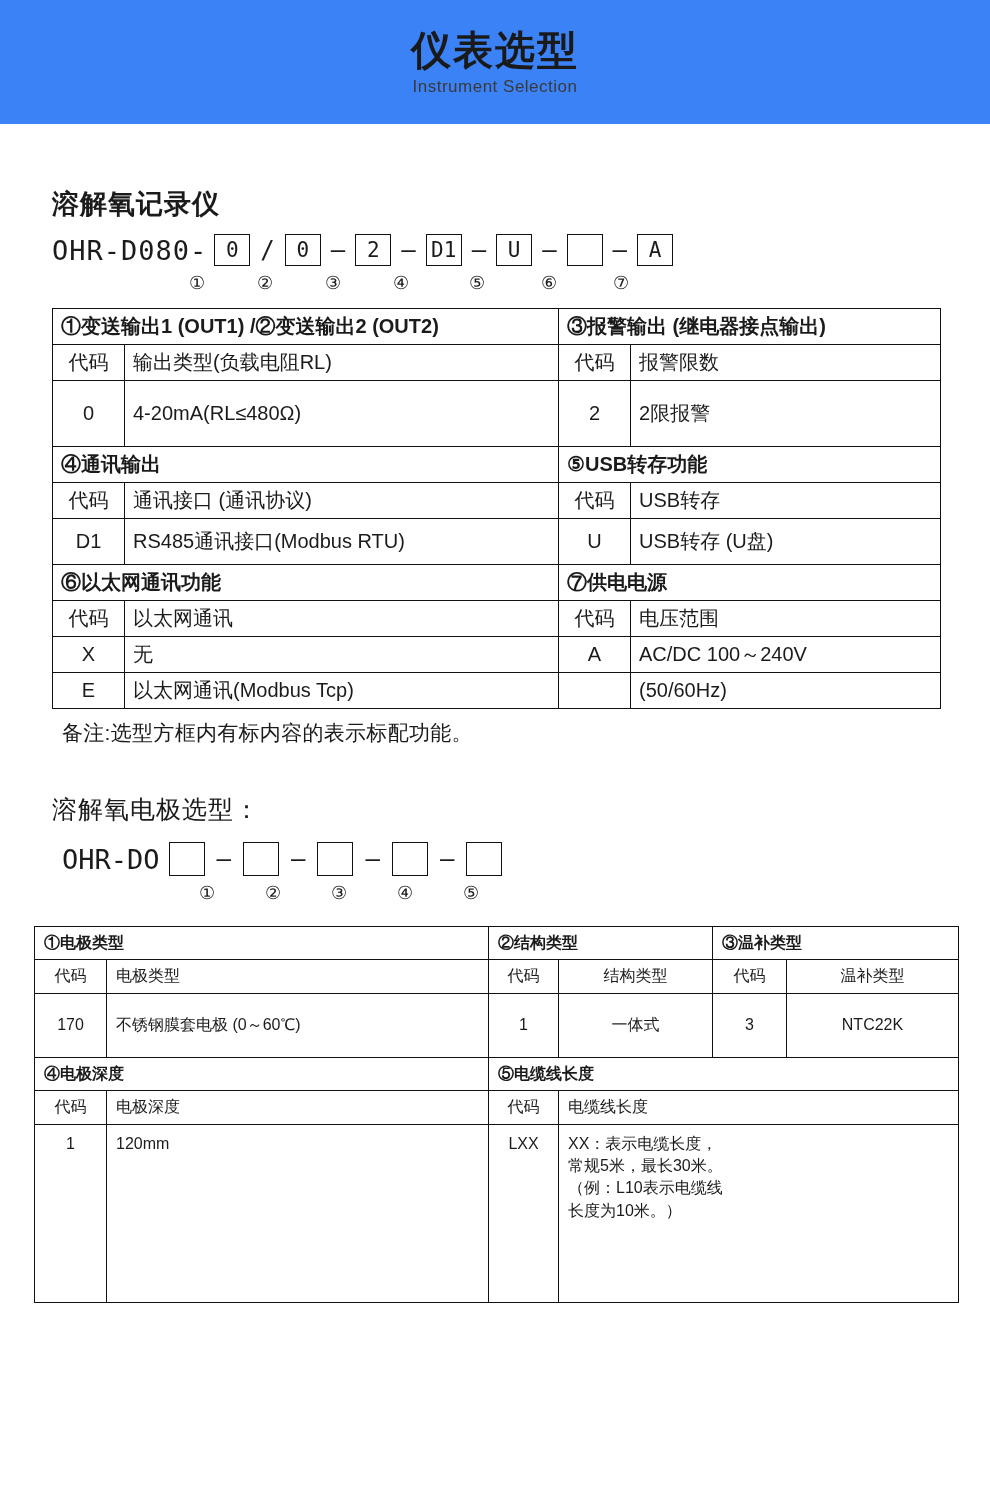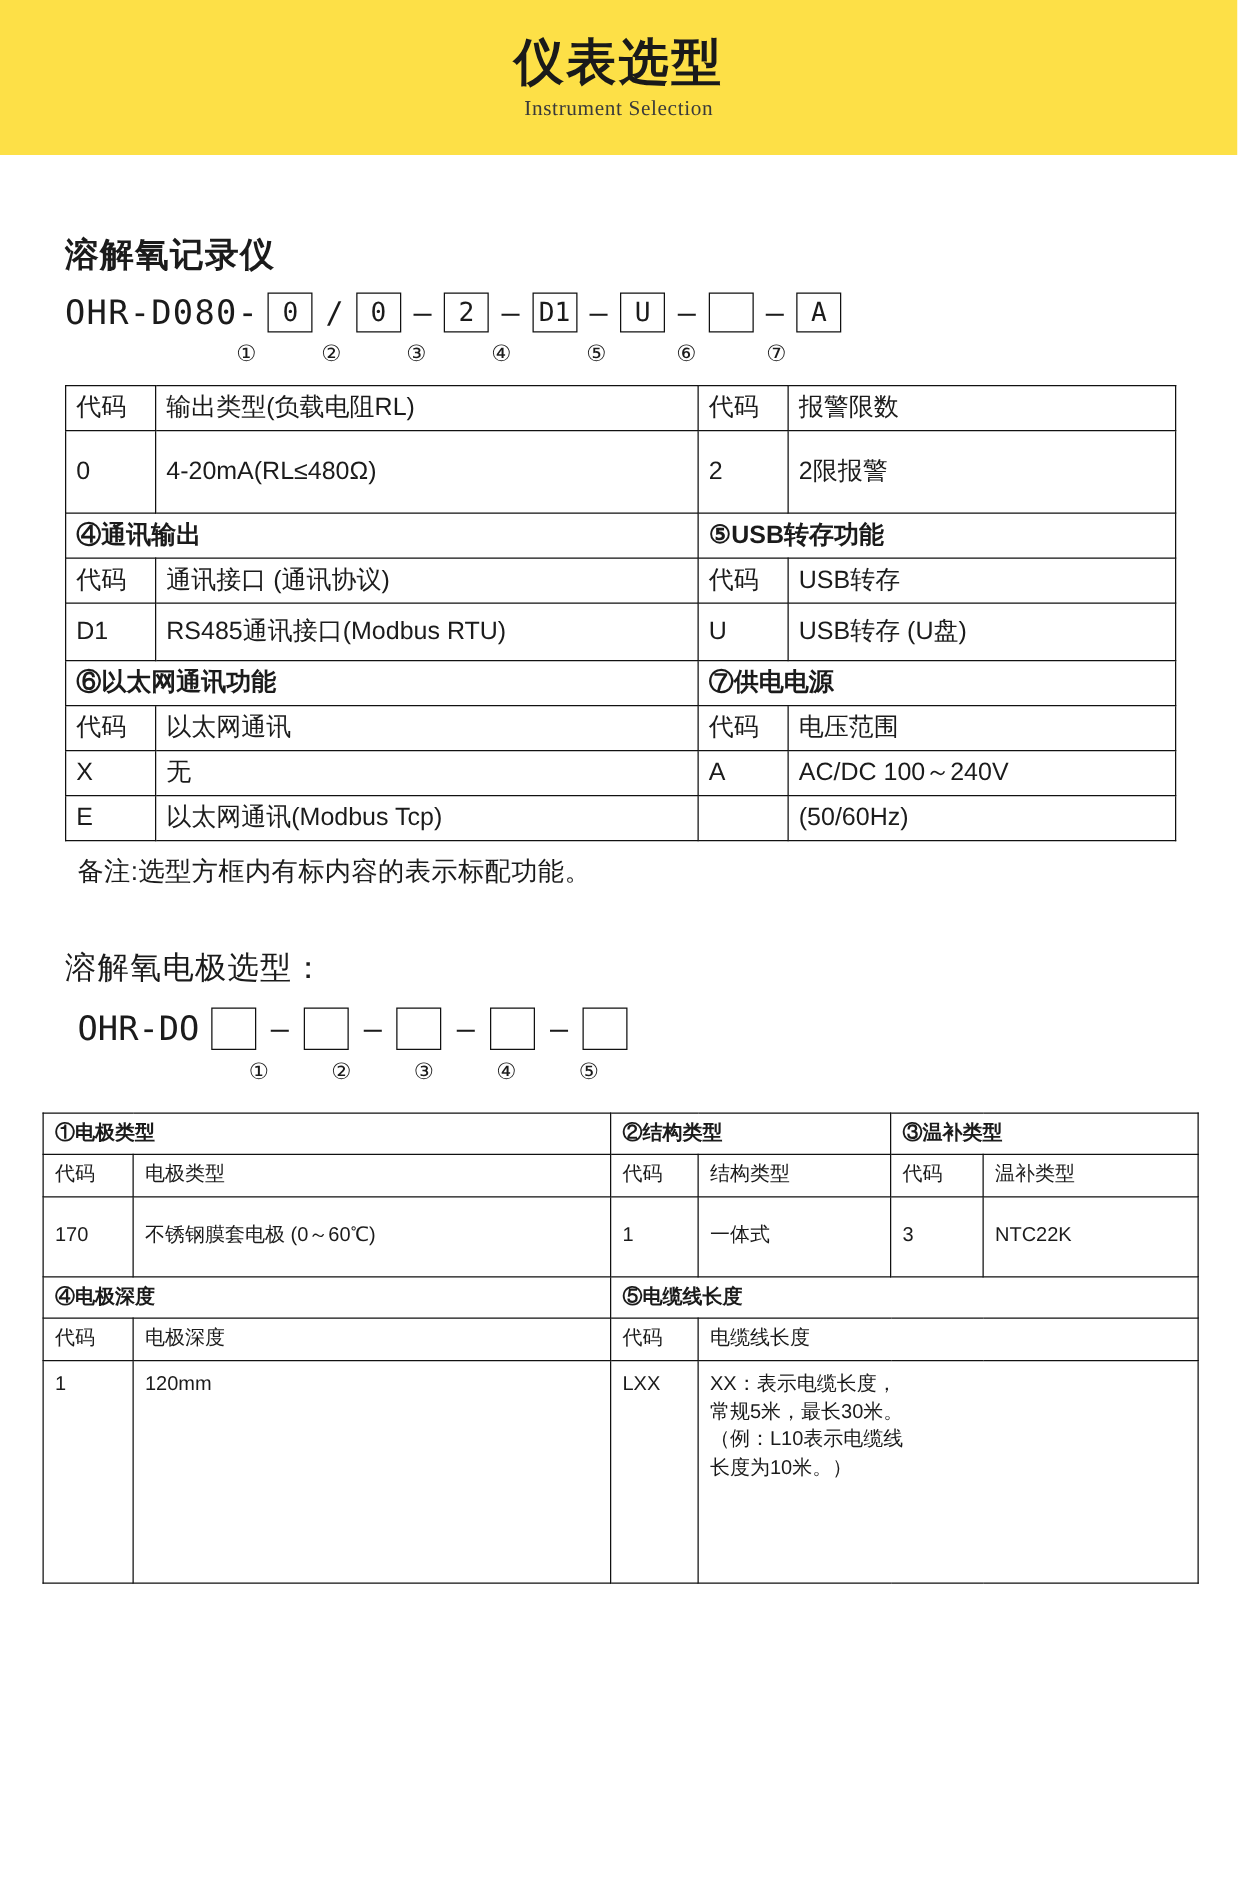--- a/index.html
+++ b/index.html
@@ -6,26 +6,25 @@
   body {
     width:990px; height:1508px;
     background:#ffffff;
     font-family:"Liberation Sans", sans-serif;
     color:#1b1b1b;
     position:relative;
     overflow:hidden;
   }
   .header {
     height:124px;
-    background:#fde047;
+    background:#3b82f6;
     display:flex;
     flex-direction:column;
     align-items:center;
     justify-content:center;
-    font-family:Liberation Serif, serif;
   }
   .header-title {
     font-size:40px;
     font-weight:bold;
     letter-spacing:2px;
     color:#1a1a1a;
     line-height:1.15;
   }
   .header-sub {
     font-size:17px;
@@ -82,21 +81,21 @@
     table-layout:fixed;
   }
   table.spec td {
     border:1.4px solid #111;
     padding:4px 8px;
     font-size:20px;
     vertical-align:middle;
     line-height:1.35;
   }
   td.hdr { font-weight:bold; font-size:21px; }
-  td.center { text-align:left; }
+  td.center { text-align:center; }
 
   .note {
     margin:10px 0 0 62px;
     font-size:21px;
     letter-spacing:0.3px;
   }
 
   .sec2-title {
     margin:46px 0 0 52px;
     font-size:25px;
@@ -178,20 +177,24 @@
   </div>
 
   <table class="spec" style="width:888px; margin-top:14px;">
     <colgroup>
       <col style="width:72px">
       <col style="width:434px">
       <col style="width:72px">
       <col style="width:310px">
     </colgroup>
     <tbody>
+      <tr>
+        <td class="hdr" colspan="2">①变送输出1 (OUT1) /②变送输出2 (OUT2)</td>
+        <td class="hdr" colspan="2">③报警输出 (继电器接点输出)</td>
+      </tr>
       <tr>
         <td class="center">代码</td>
         <td>输出类型(负载电阻RL)</td>
         <td class="center">代码</td>
         <td>报警限数</td>
       </tr>
       <tr style="height:66px;">
         <td class="center">0</td>
         <td>4-20mA(RL≤480Ω)</td>
         <td class="center">2</td>

